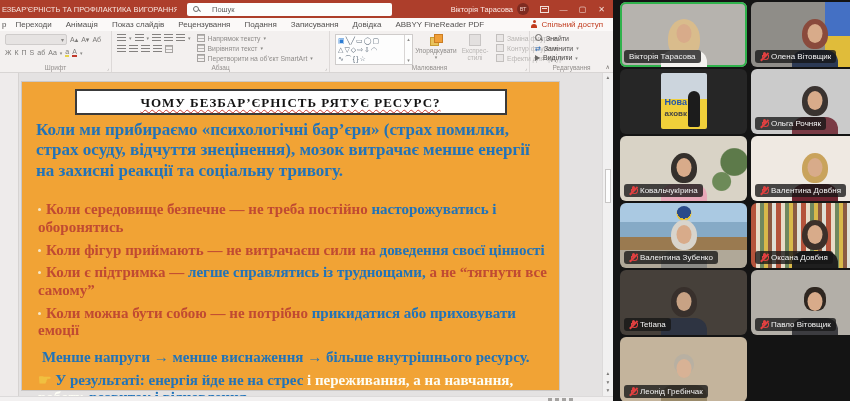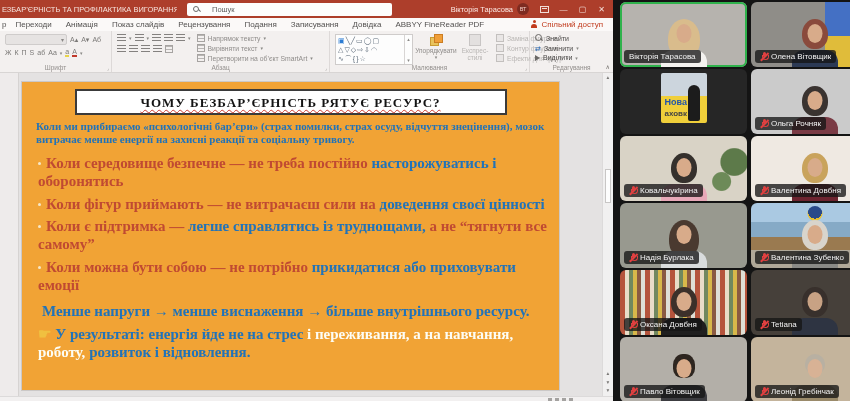--- a/index.html
+++ b/index.html
@@ -88,21 +88,21 @@
   .vs-thumb{position:absolute;left:2px;top:96px;width:6px;height:34px;background:#fdfdfd;border:1px solid #c8c6c5;}
   .vs-bottom{display:flex;flex-direction:column;align-items:center;gap:1px;}
 
   .statusbar{height:5px;background:#f2f0f0;border-top:1px solid #dcdada;flex:none;display:flex;justify-content:flex-end;align-items:center;gap:3px;padding-right:40px;}
   .sb-ic{width:4px;height:3px;background:#a4a2a0;}
 
   
   .slide{position:absolute;left:3px;top:9px;width:537px;height:308px;background:#f1a335;box-shadow:0 0 0 1px #cbc8c7;font-family:"Liberation Serif",serif;font-weight:bold;}
   .title-box{width:432px;margin:7px auto 3px;background:#fff;border:2px solid #3a3a3a;padding:2px 4px 2px;text-align:center;}
   .title-text{font-size:13px;color:#141414;letter-spacing:1px;text-decoration:underline wavy #cc3a2f 1px;text-underline-offset:2px;}
-  .intro{margin:5px 12px 9px 14px;font-size:11px;line-height:1.2;color:#2173b9;}
+  .intro{margin:5px 12px 20px 14px;font-size:17px;line-height:1.2;color:#2173b9;}
   .bullets{margin:0 8px 0 16px;}
   .b{font-size:15px;line-height:1.18;margin-bottom:5px;}
   .b.marked::before{content:"";display:inline-block;width:3px;height:3px;background:#f6e7c8;border-radius:50%;margin-right:5px;vertical-align:3px;}
   .b .red{color:#c04a32;}
   .b .blue{color:#2173b9;}
   .b .white{color:#fdfdf5;}
   .b .hand{color:#f0c040;}
   .b.closing{margin-top:9px;margin-left:4px;}
 
   
@@ -119,21 +119,21 @@
   .mic{position:relative;width:8px;height:9px;flex:none;}
   .mic::before{content:"";position:absolute;left:3px;top:0;width:2.5px;height:5px;background:#e04040;border-radius:2px;}
   .mic::after{content:"";position:absolute;left:1.5px;top:2.5px;width:5px;height:4px;border:1px solid #e04040;border-top:none;border-radius:0 0 4px 4px;}
   .mic i{position:absolute;left:-1px;top:4px;width:11px;height:1.5px;background:#e04040;transform:rotate(-45deg);}
 
   
   .p1{--bg:#b6b3ae;--hair:#d9bc8c;--shirt:#f4f2ef;}
   .p1 .hair{width:32px;height:40px;}
   .p2{background:linear-gradient(90deg,#8f8d88 0 58%,transparent 58%),linear-gradient(180deg,#4470c4 0 52%,#e0bc3a 52%);--hair:#8a4a3c;--shirt:#2c3a55;}
   .p3{--bg:#262626;}
-  .poster{position:absolute;left:50%;top:4px;transform:translateX(-50%);width:46px;height:50px;background:linear-gradient(180deg,#ccd5dd 0 46%,#f0cf3a 46%);border-radius:2px;}
+  .poster{position:absolute;left:50%;top:4px;transform:translateX(-50%);width:46px;height:56px;background:linear-gradient(180deg,#ccd5dd 0 46%,#f0cf3a 46%);border-radius:2px;}
   .poster::after{content:"";position:absolute;right:7px;bottom:2px;width:12px;height:36px;background:#1c1c1c;border-radius:6px 6px 2px 2px;}
   .poster-l1{position:absolute;left:4px;top:24px;font-size:9px;font-weight:bold;color:#2255aa;font-family:"Liberation Sans",sans-serif;}
   .poster-l2{position:absolute;left:4px;top:36px;font-size:8px;font-weight:bold;color:#444;font-family:"Liberation Sans",sans-serif;}
   .p4{--bg:#cbcbcb;--hair:#3a3330;--shirt:#7a3b45;}
   .p5{background:radial-gradient(circle at 90% 40%,#5d7a4a 0 11%,transparent 12%),radial-gradient(circle at 80% 70%,#6d8a58 0 8%,transparent 9%),#d9d3c6;--hair:#35302c;--shirt:#e8a8b8;}
   .p6{--bg:#efe9e2;--hair:#c9a35c;--shirt:#6e2430;}
   .p7{--bg:#98998f;--hair:#4a3a30;--shirt:#d9dcdd;}
   .p7 .hair{width:30px;height:38px;}
   .p8{background:linear-gradient(180deg,#aac9e2 0 30%,#86aac6 30% 52%,#9a7a50 52% 72%,#b0a898 72%);--hair:#d8d4cc;--shirt:#8a8a86;}
   .p8::before{content:"";position:absolute;left:50%;top:3px;transform:translateX(-50%);width:15px;height:15px;border-radius:50%;background:radial-gradient(circle at 50% 38%,#2a4a8a 0 58%,#e8c030 58%);}
@@ -426,33 +426,20 @@
           <i class="body"></i>
         </div>
       <div class="pill">
         <span class="mic">
             <i></i>
           </span>
         <span class="pname">Валентина Довбня</span>
       </div>
     </div>
 
-    <div class="tile p7">
-      <div class="fig">
-          <i class="hair"></i>
-          <i class="face"></i>
-          <i class="body"></i>
-        </div>
-      <div class="pill">
-        <span class="mic">
-            <i></i>
-          </span>
-        <span class="pname">Надія Бурлака</span>
-      </div>
-    </div>
 
     <div class="tile p8">
       <div class="fig">
           <i class="hair"></i>
           <i class="face"></i>
           <i class="body"></i>
         </div>
       <div class="pill">
         <span class="mic">
             <i></i>

